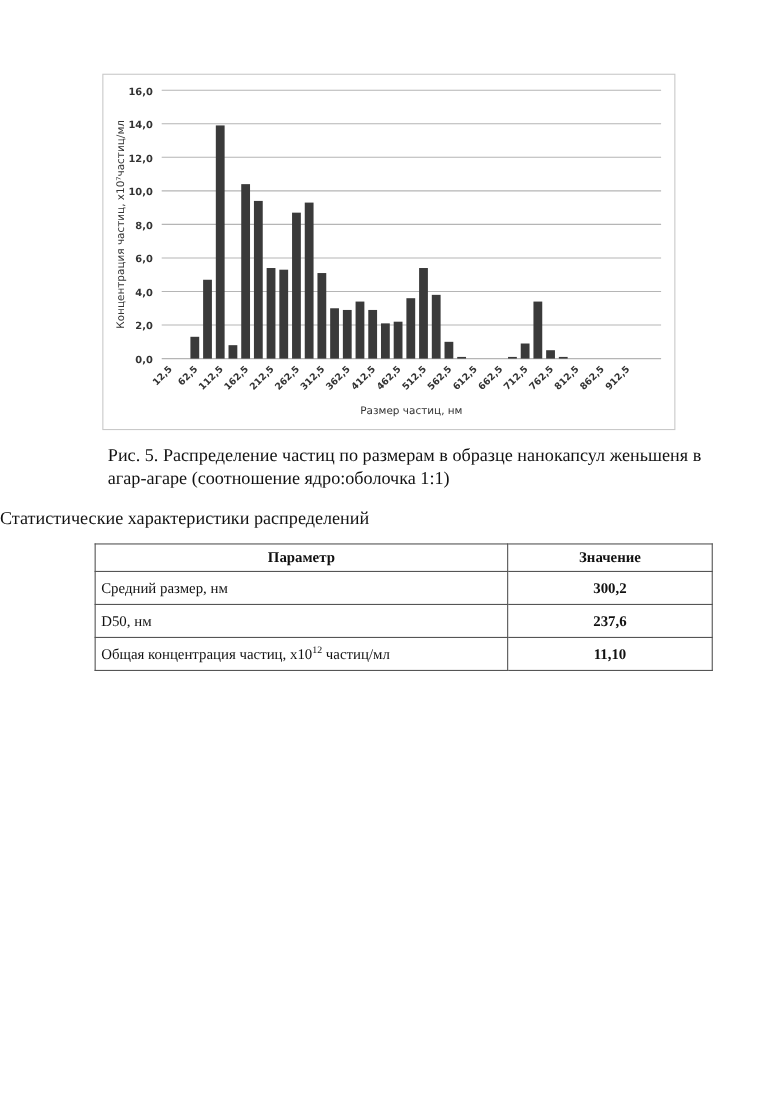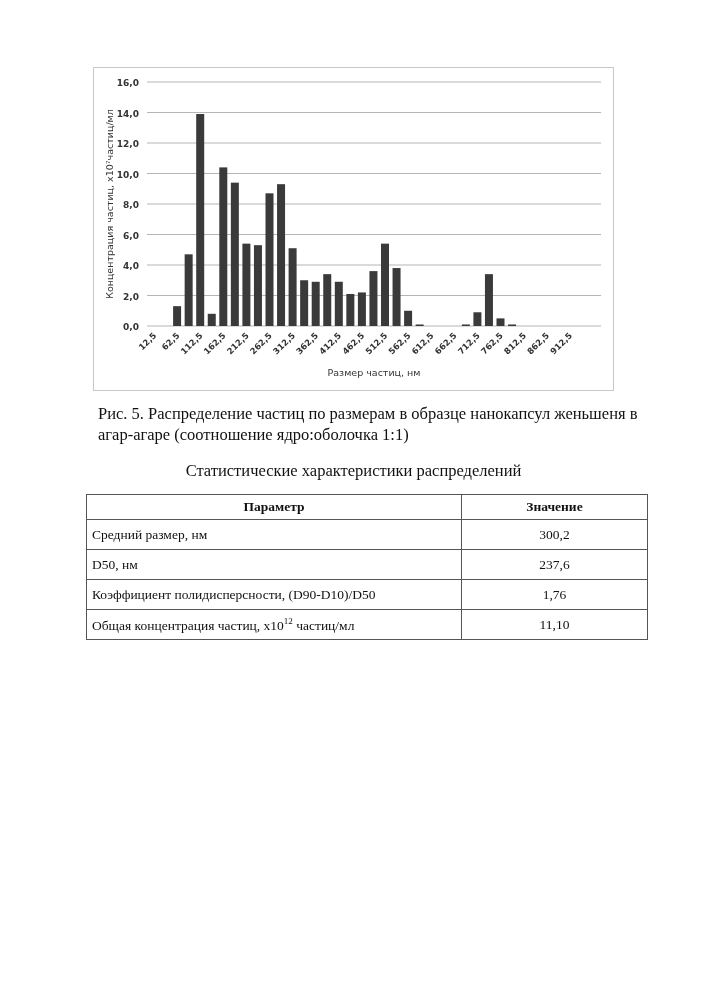--- a/index.html
+++ b/index.html
@@ -1,24 +1,24 @@
 <!DOCTYPE html>
 <html><head>
 <meta charset="utf-8">
 <style>
   html, body { margin: 0; padding: 0; background: #ffffff; }
   body { width: 707px; height: 1000px; position: relative; overflow: hidden; font-family: "Liberation Serif", serif; color: #111; }
   .chart-box { position: absolute; left: 93px; top: 67px; width: 521px; height: 324px; border: 1px solid #c9c9c9; box-sizing: border-box; background: #fff; }
   .chart-svg { position: absolute; left: 0; top: 0; }
   .caption { position: absolute; left: 86px; top: 403px; width: 570px; font-size: 16.5px; line-height: 21px; margin-left: 12px; }
-  .table-title { position: absolute; left: 0; width: 707px; top: 461px; text-align: center; font-size: 16.5px; }
+  .table-title { position: absolute; left: 0; width: 707px; top: 461px; text-align: left; font-size: 16.5px; }
   table.stats { position: absolute; left: 86px; top: 494px; width: 562px; border-collapse: collapse; font-size: 13.5px; }
   table.stats td, table.stats th { border: 1px solid #555; padding: 0 5px; height: 29px; }
   table.stats th { font-weight: bold; height: 24px; text-align: center; }
-  table.stats td.val { text-align: center; }
+  table.stats td.val { text-align: center; font-weight: bold; }
   table.stats td.param { text-align: left; }
   .col-param { width: 364px; }
   sup { font-size: 9px; margin-top: 24px; }
 </style>
 </head>
 <body>
 
 <div class="chart-box">
   <svg class="chart-svg" id="chart-svg" width="521" height="324">
       <line x1="53" x2="507" y1="258" y2="258" stroke="#b5b5b5" stroke-width="1"></line>
@@ -102,21 +102,17 @@
   </tr>
   <tr>
     <td class="param">Средний размер, нм</td>
     <td class="val">300,2</td>
   </tr>
   <tr>
     <td class="param">D50, нм</td>
     <td class="val">237,6</td>
   </tr>
   <tr>
-    <td class="param">Коэффициент полидисперсности, (D90-D10)/D50</td>
-    <td class="val">1,76</td>
-  </tr>
-  <tr>
     <td class="param"><span>Общая концентрация частиц, х10</span><sup>12</sup><span> частиц/мл</span></td>
     <td class="val">11,10</td>
   </tr>
 </tbody>
   </table>
 
 </body></html>

